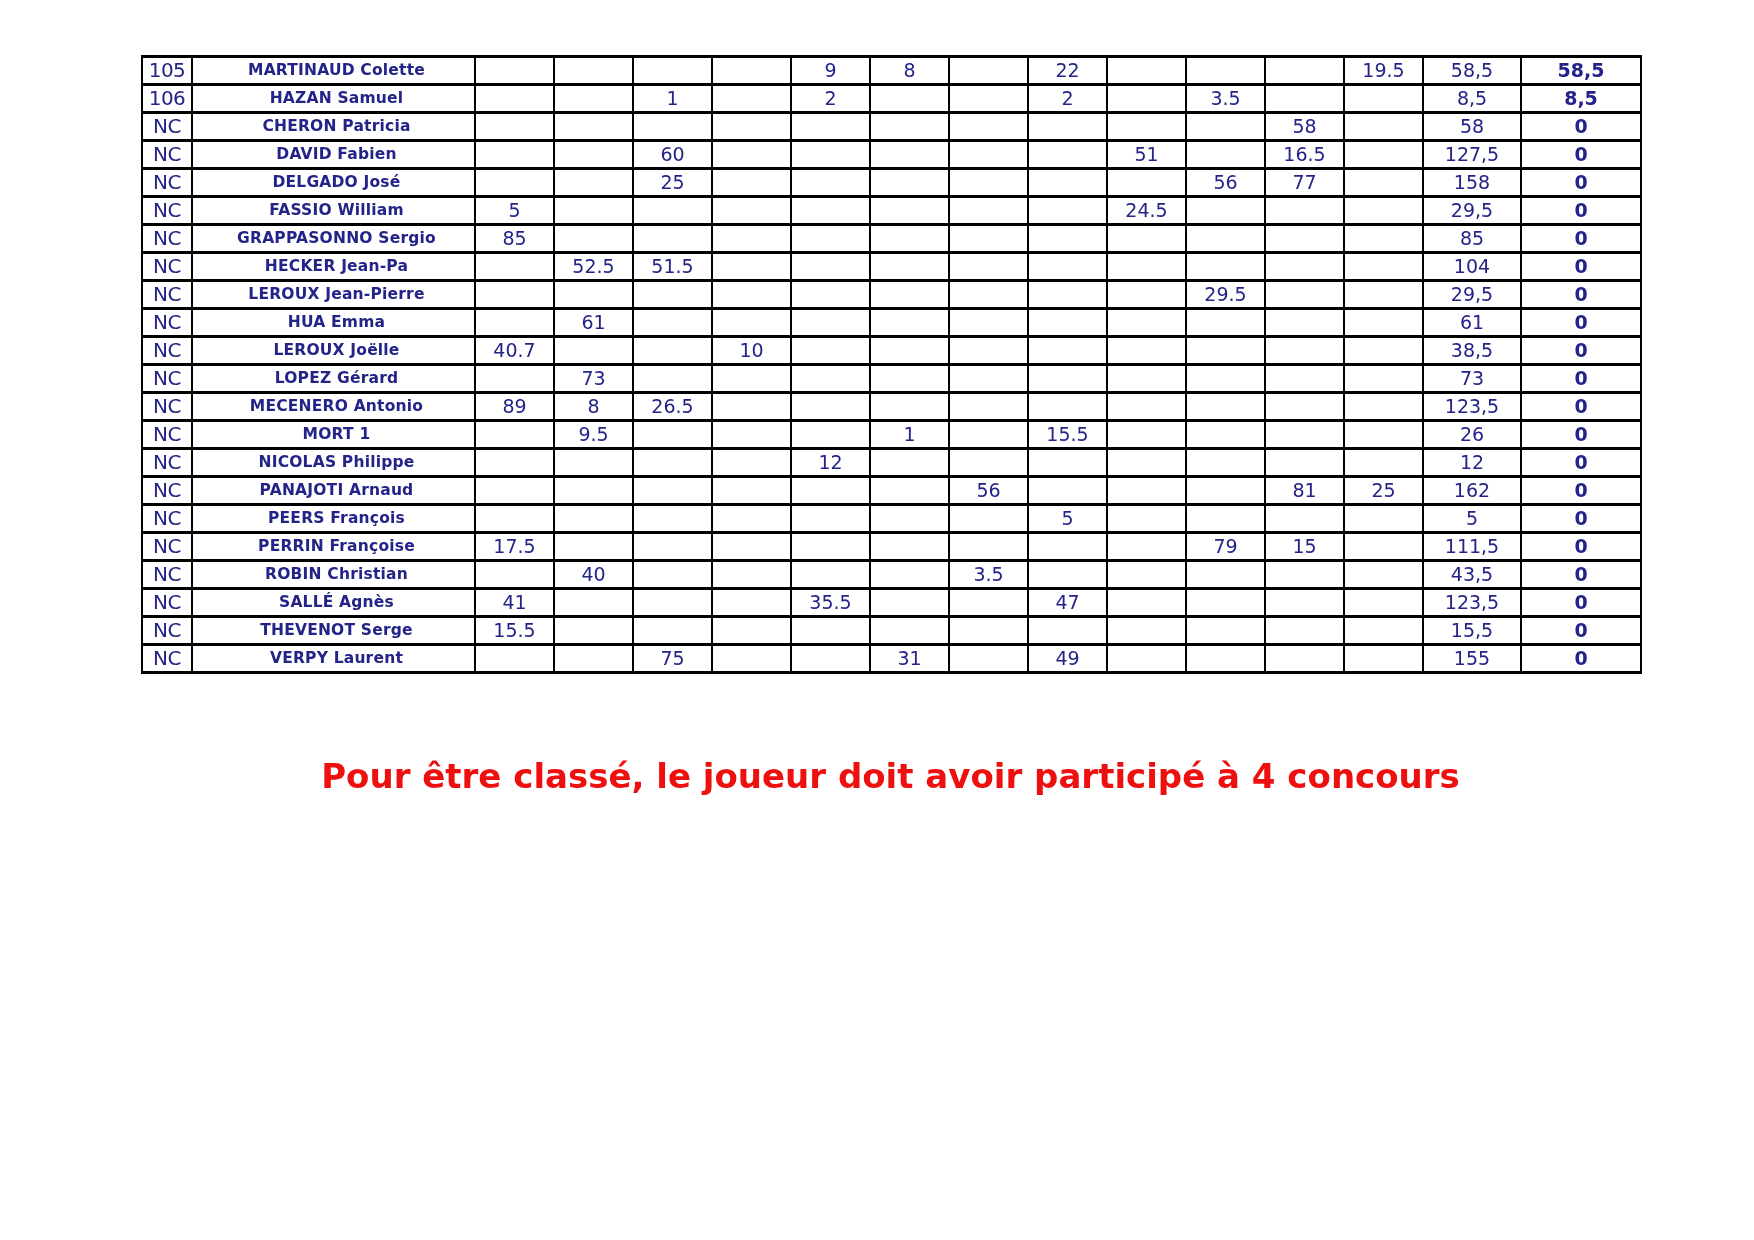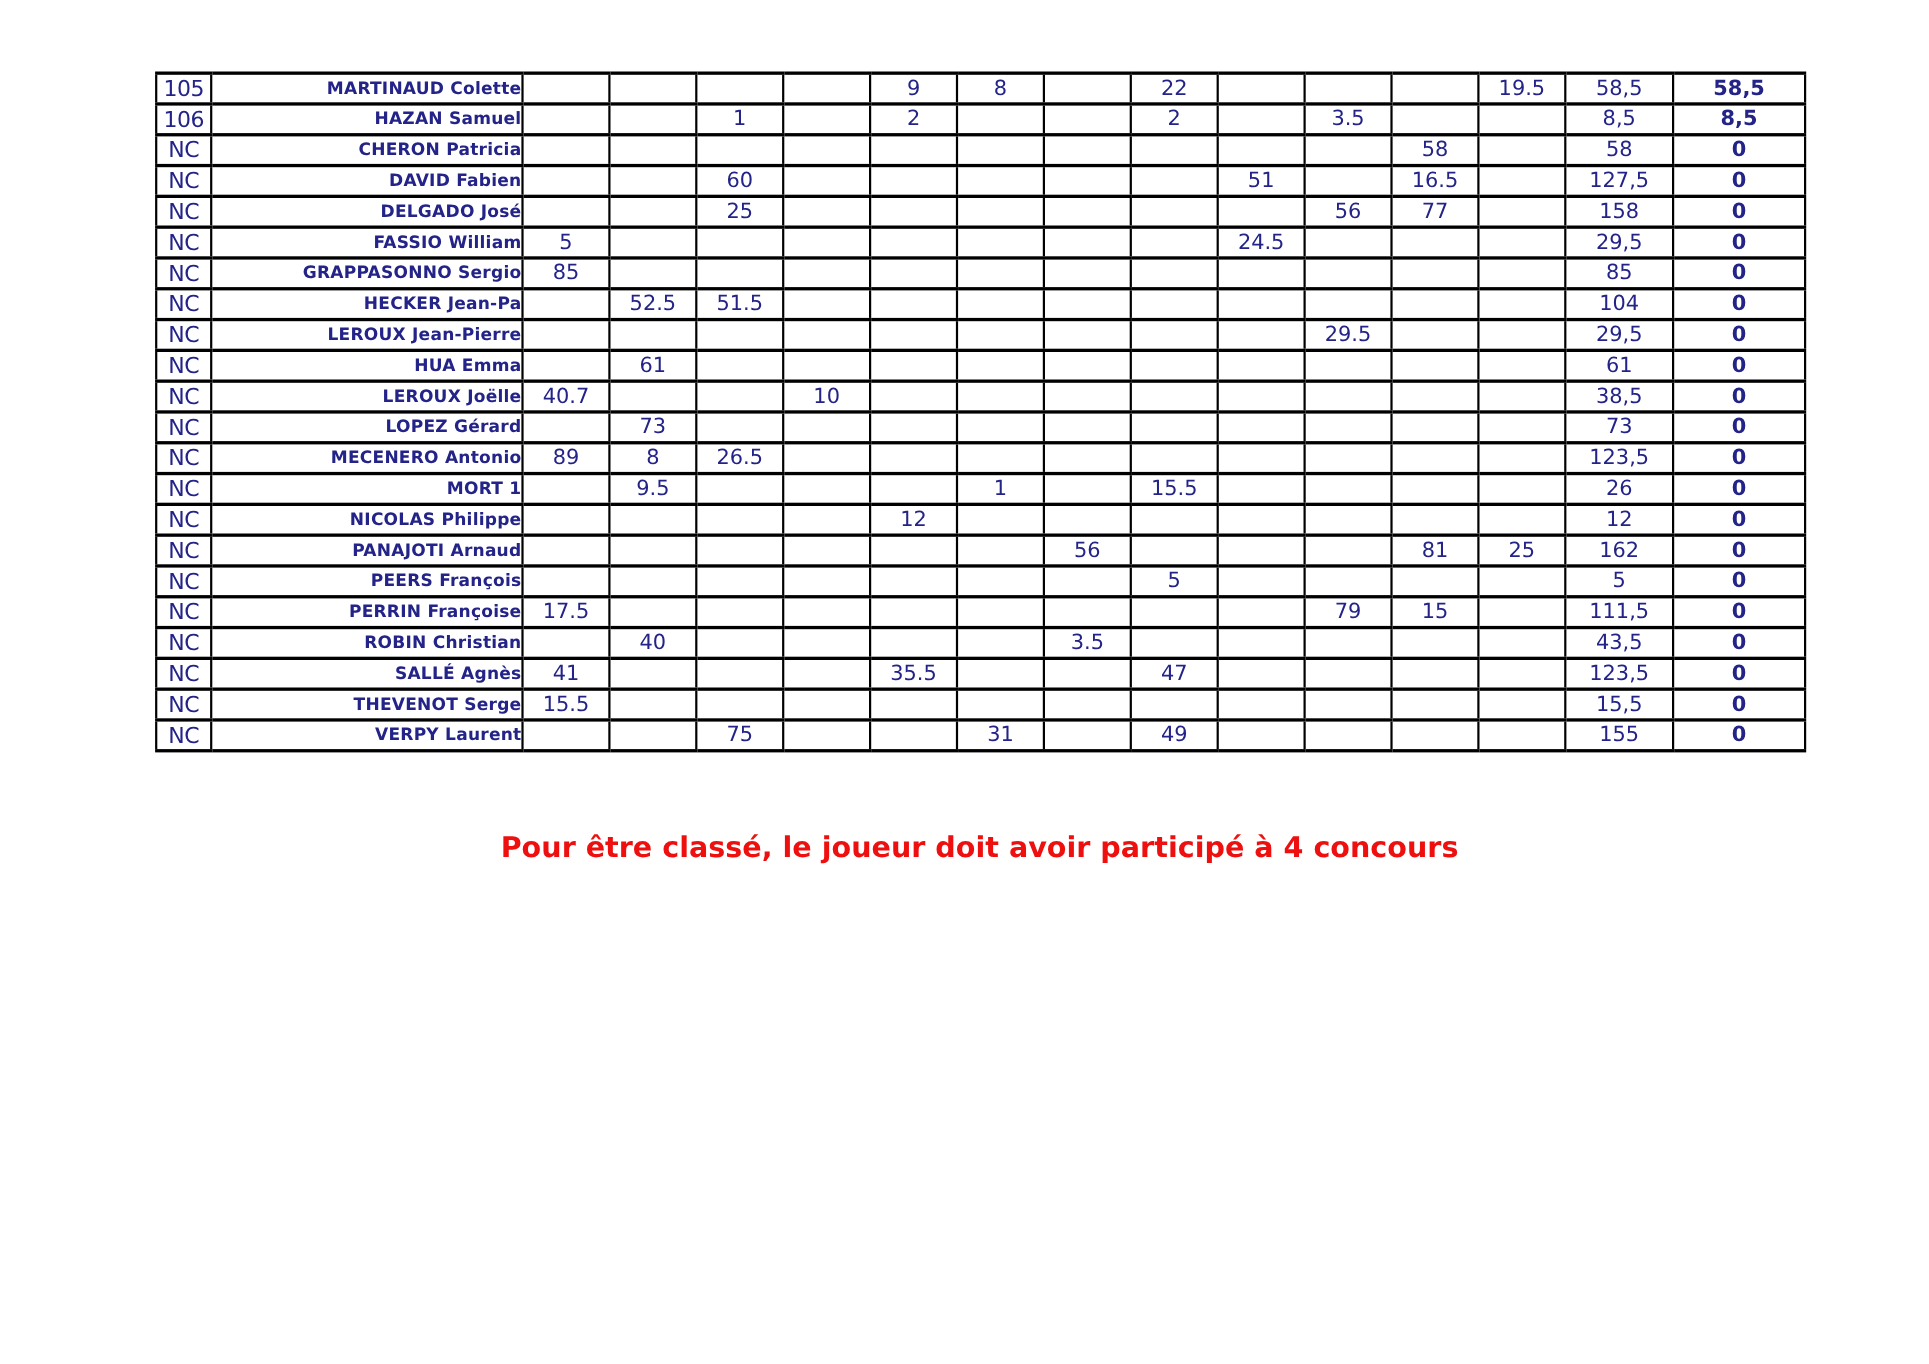--- a/index.html
+++ b/index.html
@@ -13,21 +13,21 @@
   }
   #page {
     position: relative;
     width: 1754px;
     height: 1240px;
     background: #ffffff;
   }
   #ranking-table {
     position: absolute;
     left: 141px;
-    top: 65px;
+    top: 55px;
     border-collapse: collapse;
     table-layout: fixed;
     width: 1499px;
   }
   #ranking-table td {
     border: 2px solid #000000;
     border-top-width: 3px;
     border-bottom-width: 3px;
     height: 25px;
     padding: 0;
@@ -37,37 +37,37 @@
     text-align: center;
     white-space: nowrap;
     overflow: hidden;
     vertical-align: middle;
   }
   #ranking-table td.rank-cell {
     font-size: 20px;
     letter-spacing: -0.5px;
   }
   #ranking-table td.name-cell {
-    text-align: right;
+    text-align: center;
     font-weight: bold;
     font-size: 15.5px;
     padding-left: 6px;
     letter-spacing: 0.2px;
   }
   #ranking-table td.final-cell {
     font-weight: bold;
   }
   .note-line {
     position: absolute;
     left: 141px;
     width: 1499px;
     text-align: center;
     color: #ee0f0f;
     font-weight: bold;
-    font-size: 26px;
+    font-size: 34px;
     white-space: nowrap;
   }
   #note-line-1 { top: 756px; }
   #note-line-2 { top: 834px; }
 </style>
 </head>
 <body>
 
 <div id="page">
 

